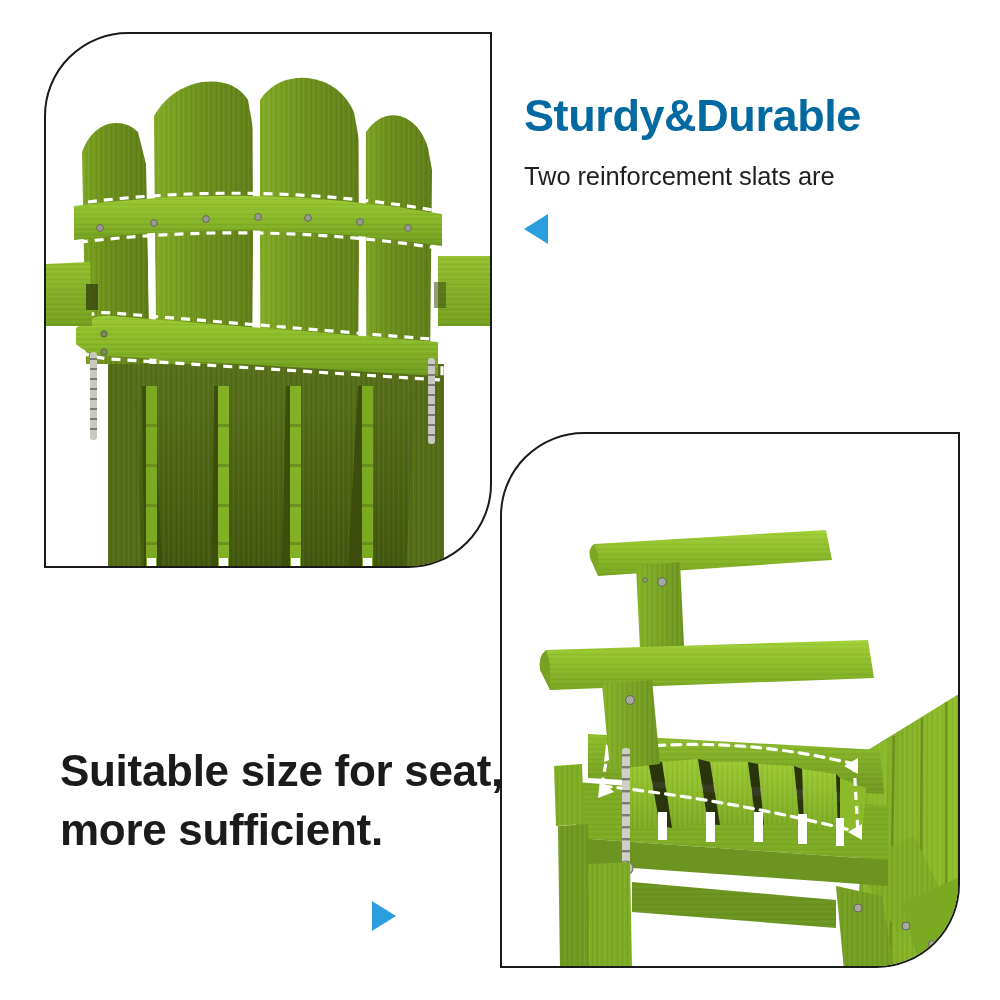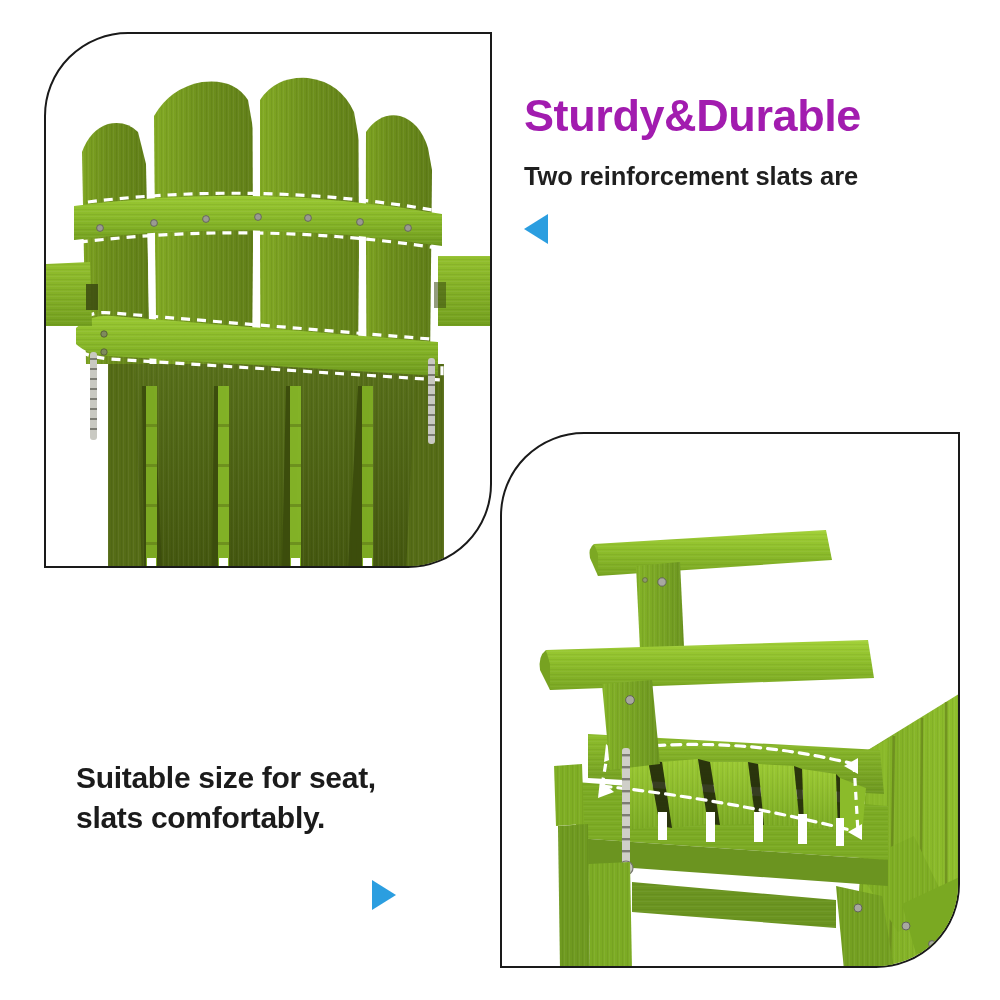--- a/index.html
+++ b/index.html
@@ -56,39 +56,39 @@
   
   .text-block { position: absolute; }
 
   #text-backrest { left: 524px; top: 88px; width: 470px; }
   #text-seat     { left: 60px;  top: 742px; width: 450px; }
 
   .headline {
     font-size: 45px;
     font-weight: bold;
     line-height: 1.24;
-    color: #a21caf;
+    color: #0369a1;
     letter-spacing: -0.4px;
     margin: 0;
   }
   .subline {
     font-size: 25.5px;
-    font-weight: bold;
+    font-weight: normal;
     line-height: 1.33;
     color: #1f1f1f;
     margin: 16px 0 0 0;
     letter-spacing: -0.1px;
   }
   .headline-seat {
-    font-size: 30px;
+    font-size: 44px;
     font-weight: bold;
     line-height: 1.33;
     color: #1b1b1b;
     letter-spacing: -0.3px;
-    margin: 16px;
+    margin: 0;
   }
 
   .arrow-marker {
     width: 0; height: 0;
     margin-top: 20px;
   }
   .arrow-left {
     border-top: 15px solid transparent;
     border-bottom: 15px solid transparent;
     border-right: 24px solid #2b9ee0;
@@ -433,18 +433,18 @@
         <circle cx="356" cy="474" r="4" fill="#a8a8a0" stroke="#5e5e56" stroke-width="0.9"></circle>
         <circle cx="404" cy="492" r="4" fill="#a8a8a0" stroke="#5e5e56" stroke-width="0.9"></circle>
         <circle cx="430" cy="510" r="3.4" fill="#a8a8a0" stroke="#5e5e56" stroke-width="0.9"></circle>
       </svg>
     </div>
   </div>
 
   <div class="text-block" id="text-seat">
     <h2 class="headline-seat">
       <span>Suitable size for seat,</span><br>
-      <span>slats comfortably.</span>
+      <span>more sufficient.</span>
     </h2>
     <div class="arrow-marker arrow-right"></div>
   </div>
 
 </div>
 
 </body></html>

